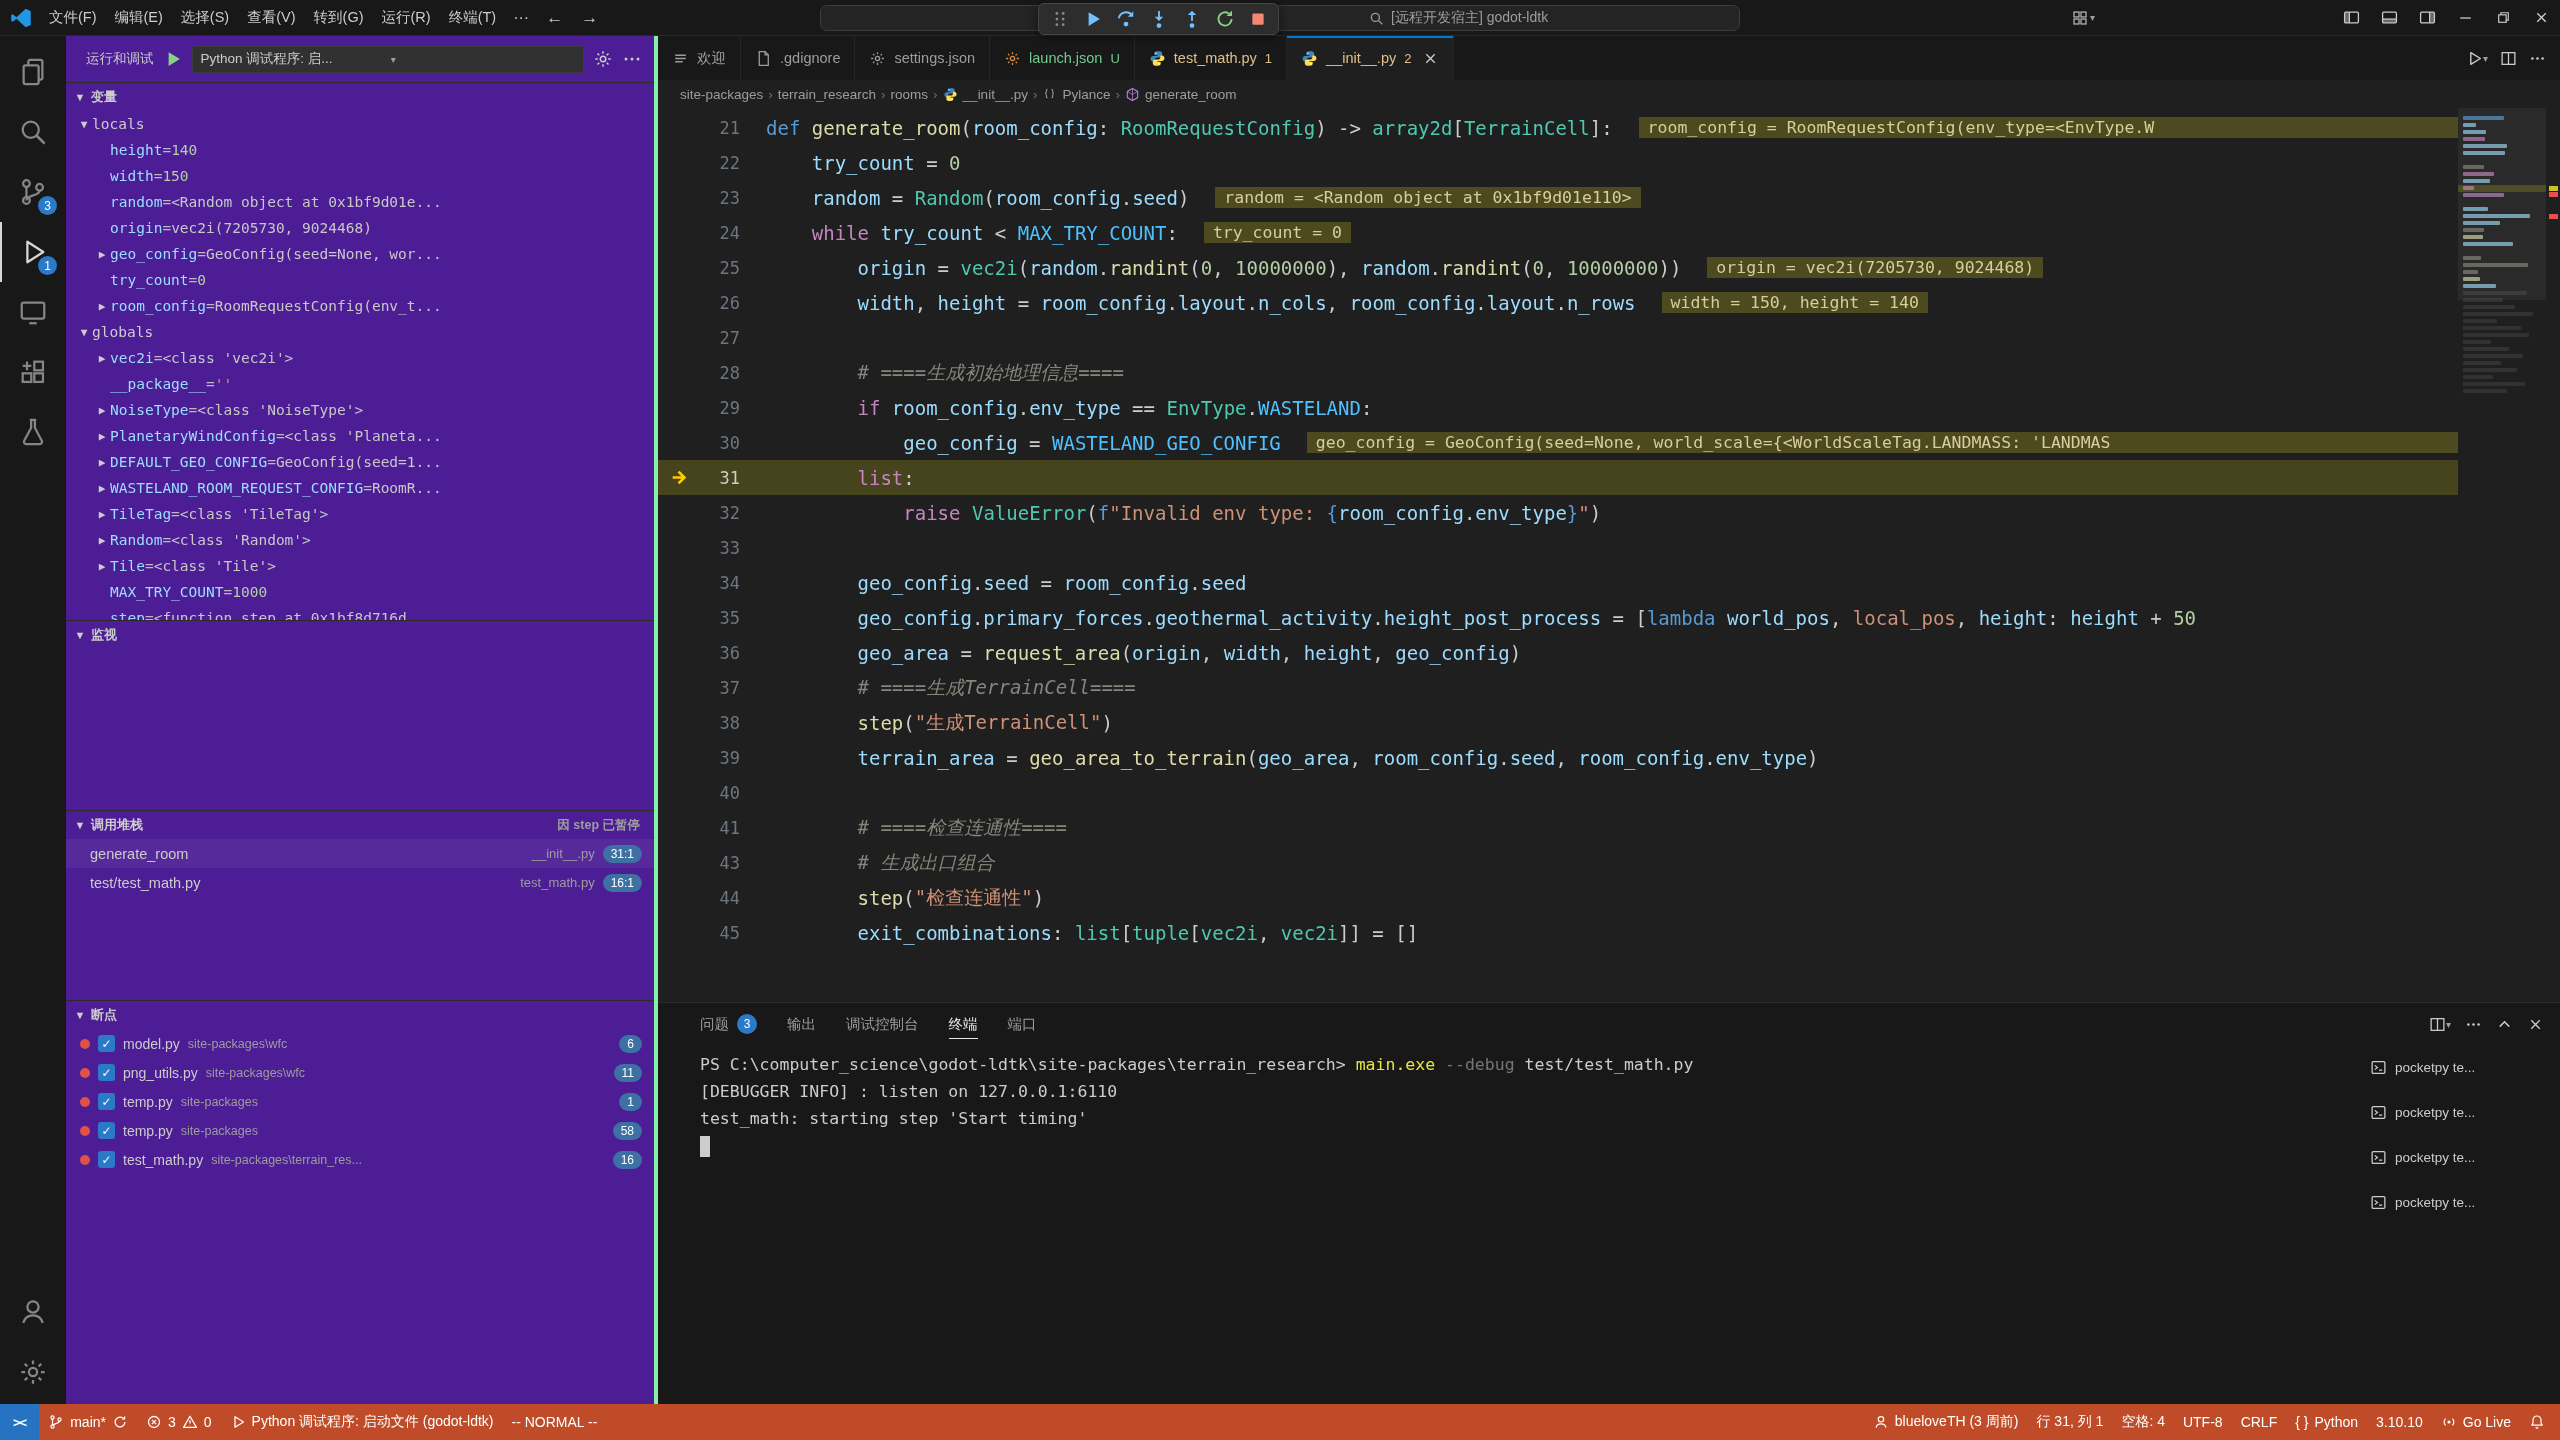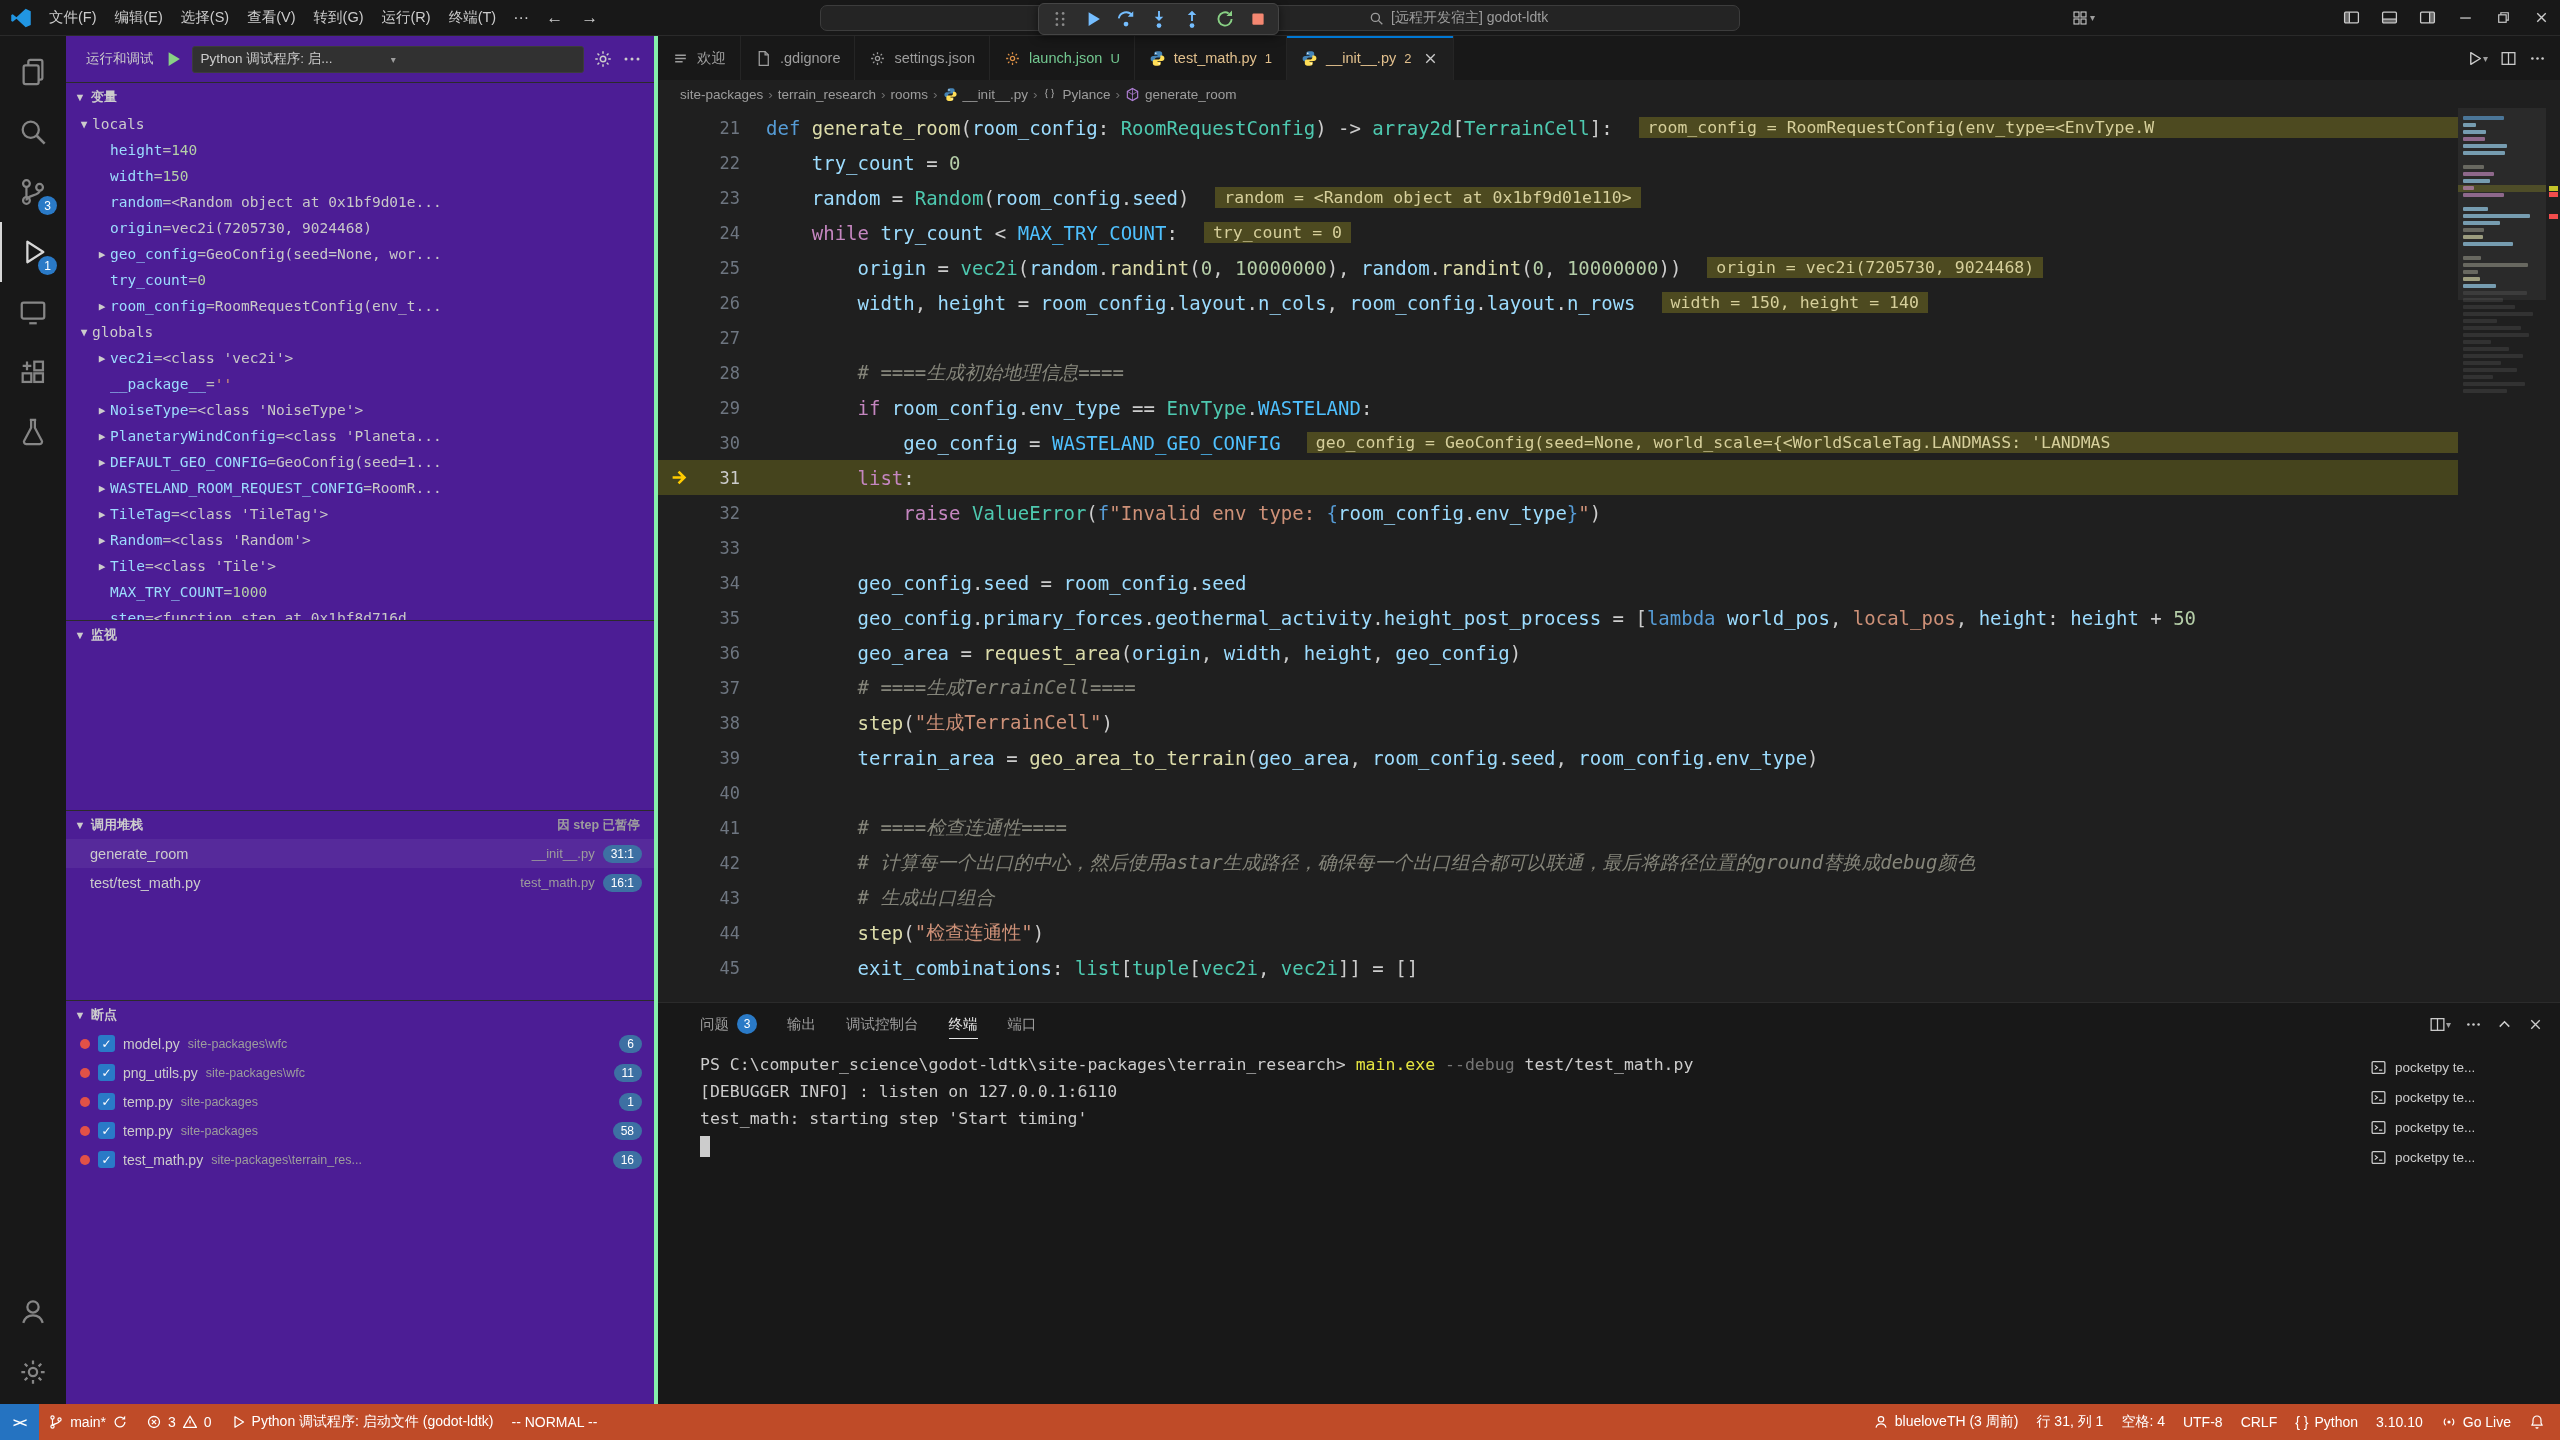--- a/index.html
+++ b/index.html
@@ -134,21 +134,21 @@
   .ptab.active::after{content:"";position:absolute;left:0;right:0;bottom:6px;height:1.5px;background:#e7e7e7;}
   .pbadge{min-width:20px;height:20px;border-radius:10px;background:var(--badge,#2a7ac7);color:#fff;font-size:12px;
     display:flex;align-items:center;justify-content:center;padding:0 4px;}
   .panel-actions{margin-left:auto;display:flex;align-items:center;gap:14px;color:#ccc;}
   .panel-actions .icon{width:17px;height:17px;}
   .panel-body{flex:1;display:flex;min-height:0;}
   .terminal{flex:1;min-width:0;padding:6px 0 0 42px;font-family:"DejaVu Sans Mono",monospace;
     font-size:16.5px;line-height:27px;color:#ccc;overflow:hidden;white-space:pre;}
   .t-cmd{color:#e5e540;} .t-dim{color:#767676;}
   .cursor{display:inline-block;width:10px;height:21px;background:#ccc;vertical-align:middle;}
-  .term-list{width:200px;flex:none;padding:8px 8px 0 0;display:flex;flex-direction:column;gap:1px;}
+  .term-list{width:200px;flex:none;padding:8px 8px 0 0;display:flex;flex-direction:column;gap:16px;}
   .term-item{height:29px;display:flex;align-items:center;gap:8px;padding-left:10px;color:#ccc;font-size:13.5px;border-radius:4px;white-space:nowrap;overflow:hidden;}
   .term-item .icon{width:17px;height:17px;flex:none;color:#ccc;}
 
   
   .statusbar{height:36px;flex:none;background:var(--status,#bf4b28);color:#fff;display:flex;align-items:stretch;font-size:14px;}
   .sb-item{display:flex;align-items:center;gap:6px;padding:0 9px;white-space:nowrap;}
   .sb-item .icon{width:16px;height:16px;}
   .sb-remote{background:#2573c1;padding:0 13px;font-weight:700;font-size:13px;letter-spacing:-1px;}
   .sb-right{margin-left:auto;display:flex;align-items:stretch;padding-right:6px;}
 </style>
@@ -774,21 +774,20 @@
             <div class="code-line"><span class="gutter">32</span><span class="tk-pln">            </span><span class="tk-kw">raise</span><span class="tk-pln"> </span><span class="tk-ty">ValueError</span><span class="tk-pln">(</span><span class="tk-def">f</span><span class="tk-str">"Invalid env type: </span><span class="tk-def">{</span><span class="tk-var">room_config</span><span class="tk-pln">.</span><span class="tk-var">env_type</span><span class="tk-def">}</span><span class="tk-str">"</span><span class="tk-pln">)</span></div>
             <div class="code-line"><span class="gutter">33</span></div>
             <div class="code-line"><span class="gutter">34</span><span class="tk-pln">        </span><span class="tk-var">geo_config</span><span class="tk-pln">.</span><span class="tk-var">seed</span><span class="tk-pln"> = </span><span class="tk-var">room_config</span><span class="tk-pln">.</span><span class="tk-var">seed</span></div>
             <div class="code-line"><span class="gutter">35</span><span class="tk-pln">        </span><span class="tk-var">geo_config</span><span class="tk-pln">.</span><span class="tk-var">primary_forces</span><span class="tk-pln">.</span><span class="tk-var">geothermal_activity</span><span class="tk-pln">.</span><span class="tk-var">height_post_process</span><span class="tk-pln"> = [</span><span class="tk-def">lambda</span><span class="tk-pln"> </span><span class="tk-var">world_pos</span><span class="tk-pln">, </span><span class="tk-str">local_pos</span><span class="tk-pln">, </span><span class="tk-var">height</span><span class="tk-pln">: </span><span class="tk-var">height</span><span class="tk-pln"> + </span><span class="tk-num">50</span></div>
             <div class="code-line"><span class="gutter">36</span><span class="tk-pln">        </span><span class="tk-var">geo_area</span><span class="tk-pln"> = </span><span class="tk-fn">request_area</span><span class="tk-pln">(</span><span class="tk-var">origin</span><span class="tk-pln">, </span><span class="tk-var">width</span><span class="tk-pln">, </span><span class="tk-var">height</span><span class="tk-pln">, </span><span class="tk-var">geo_config</span><span class="tk-pln">)</span></div>
             <div class="code-line"><span class="gutter">37</span><span class="tk-cmt">        # ====生成TerrainCell====</span></div>
             <div class="code-line"><span class="gutter">38</span><span class="tk-pln">        </span><span class="tk-fn">step</span><span class="tk-pln">(</span><span class="tk-str">"生成TerrainCell"</span><span class="tk-pln">)</span></div>
             <div class="code-line"><span class="gutter">39</span><span class="tk-pln">        </span><span class="tk-var">terrain_area</span><span class="tk-pln"> = </span><span class="tk-fn">geo_area_to_terrain</span><span class="tk-pln">(</span><span class="tk-var">geo_area</span><span class="tk-pln">, </span><span class="tk-var">room_config</span><span class="tk-pln">.</span><span class="tk-var">seed</span><span class="tk-pln">, </span><span class="tk-var">room_config</span><span class="tk-pln">.</span><span class="tk-var">env_type</span><span class="tk-pln">)</span></div>
             <div class="code-line"><span class="gutter">40</span></div>
             <div class="code-line"><span class="gutter">41</span><span class="tk-cmt">        # ====检查连通性====</span></div>
-            <div class="code-line"><span class="gutter">42</span><span class="tk-cmt">        # 计算每一个出口的中心，然后使用astar生成路径，确保每一个出口组合都可以联通，最后将路径位置的ground替换成debug颜色</span></div>
             <div class="code-line"><span class="gutter">43</span><span class="tk-cmt">        # 生成出口组合</span></div>
             <div class="code-line"><span class="gutter">44</span><span class="tk-pln">        </span><span class="tk-fn">step</span><span class="tk-pln">(</span><span class="tk-str">"检查连通性"</span><span class="tk-pln">)</span></div>
             <div class="code-line"><span class="gutter">45</span><span class="tk-pln">        </span><span class="tk-var">exit_combinations</span><span class="tk-pln">: </span><span class="tk-ty">list</span><span class="tk-pln">[</span><span class="tk-ty">tuple</span><span class="tk-pln">[</span><span class="tk-ty">vec2i</span><span class="tk-pln">, </span><span class="tk-ty">vec2i</span><span class="tk-pln">]] = []</span></div>
           </div>
         <div class="minimap" id="minimap">
             <div class="mm-bar" style="top: 8px; width: 41px; background: rgb(86, 156, 214);"></div>
             <div class="mm-bar" style="top: 15px; width: 12.5px; background: rgb(156, 220, 254);"></div>
             <div class="mm-bar" style="top: 22px; width: 22.5px; background: rgb(156, 220, 254);"></div>
             <div class="mm-bar" style="top: 29px; width: 22px; background: rgb(197, 134, 192);"></div>
             <div class="mm-bar" style="top: 36px; width: 44px; background: rgb(156, 220, 254);"></div>

